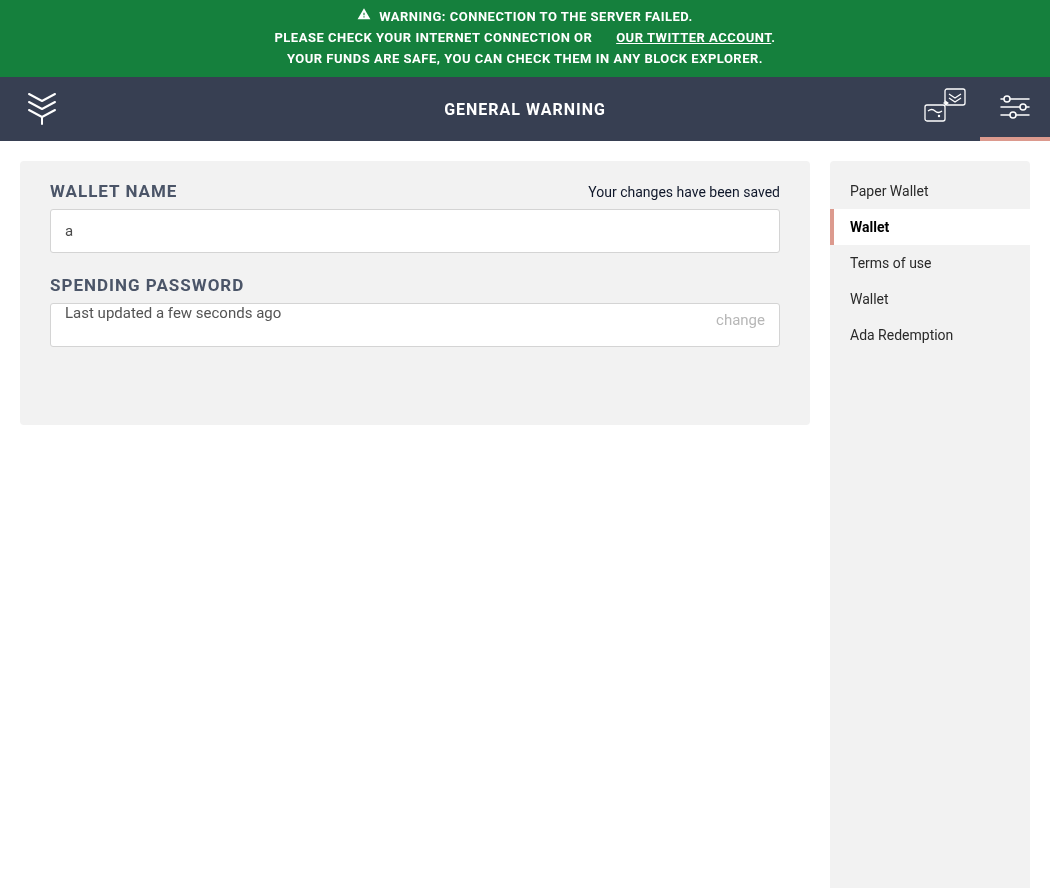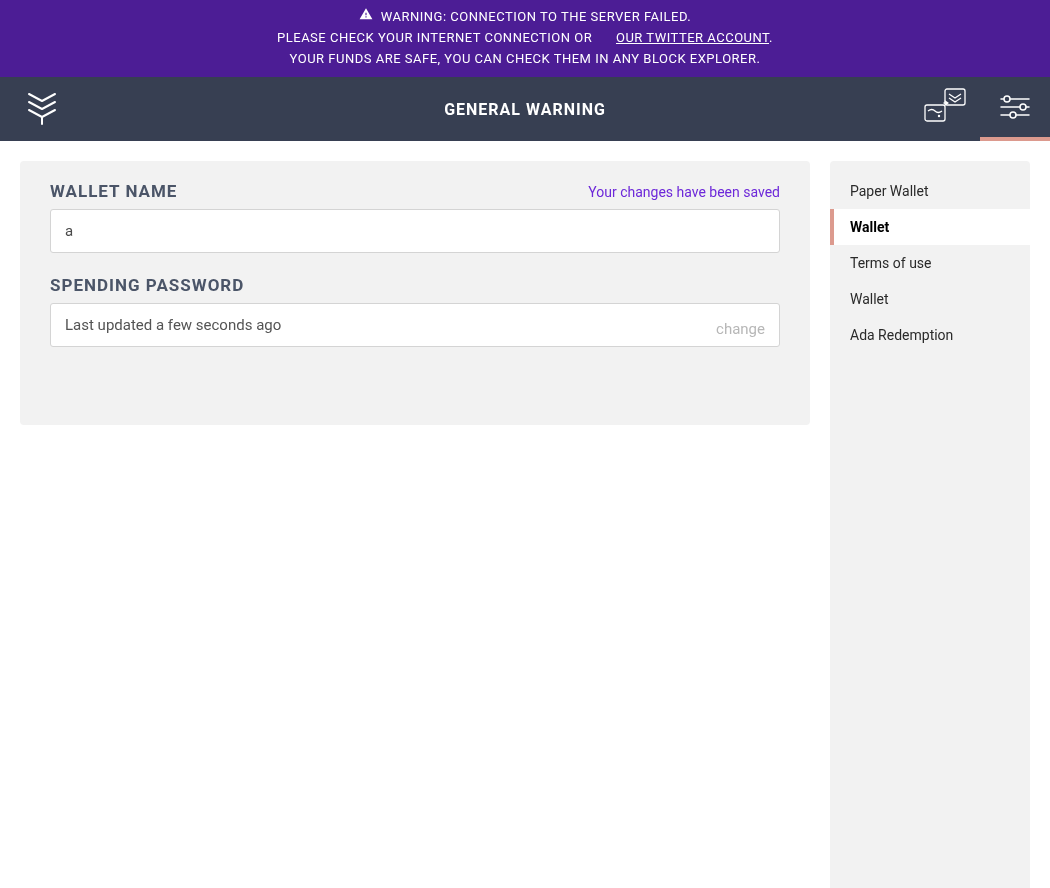--- a/index.html
+++ b/index.html
@@ -8,26 +8,26 @@
       box-sizing: border-box;
     }
     body {
       font-family: -apple-system, BlinkMacSystemFont, "Segoe UI", Roboto, Helvetica, Arial, sans-serif;
       background: #ffffff;
       width: 1050px;
       height: 888px;
       overflow: hidden;
     }
     .warning-banner {
-      background: #4c1d95;
+      background: #15803d;
       color: #ffffff;
       padding: 6px 20px 8px 20px;
       text-align: center;
       font-size: 13px;
-      font-weight: 400;
+      font-weight: 700;
       letter-spacing: 0.5px;
       line-height: 21px;
     }
     .warning-banner .line1 {
       display: inline-flex;
       align-items: center;
       gap: 8px;
     }
     .warning-link {
       color: #ffffff;
@@ -104,21 +104,21 @@
     }
     .field-label {
       font-size: 17px;
       font-weight: 700;
       letter-spacing: 1px;
       color: #4b5568;
       text-transform: uppercase;
     }
     .save-status {
       font-size: 14px;
-      color: #6d28d9;
+      color: #0f172a;
     }
     .text-input {
       width: 100%;
       height: 44px;
       padding: 0 14px;
       border: 1px solid #d4d4d4;
       border-radius: 3px;
       background: #ffffff;
       font-size: 15px;
       color: #4a4a4a;
@@ -126,21 +126,20 @@
       font-family: inherit;
     }
     .password-row {
       width: 100%;
       height: 44px;
       padding: 0 14px;
       border: 1px solid #d4d4d4;
       border-radius: 3px;
       background: #ffffff;
       display: flex;
-      align-items: center;
       justify-content: space-between;
     }
     .password-updated {
       font-size: 15px;
       color: #545454;
     }
     .password-change {
       font-size: 15px;
       color: #b7b7b7;
       cursor: pointer;

